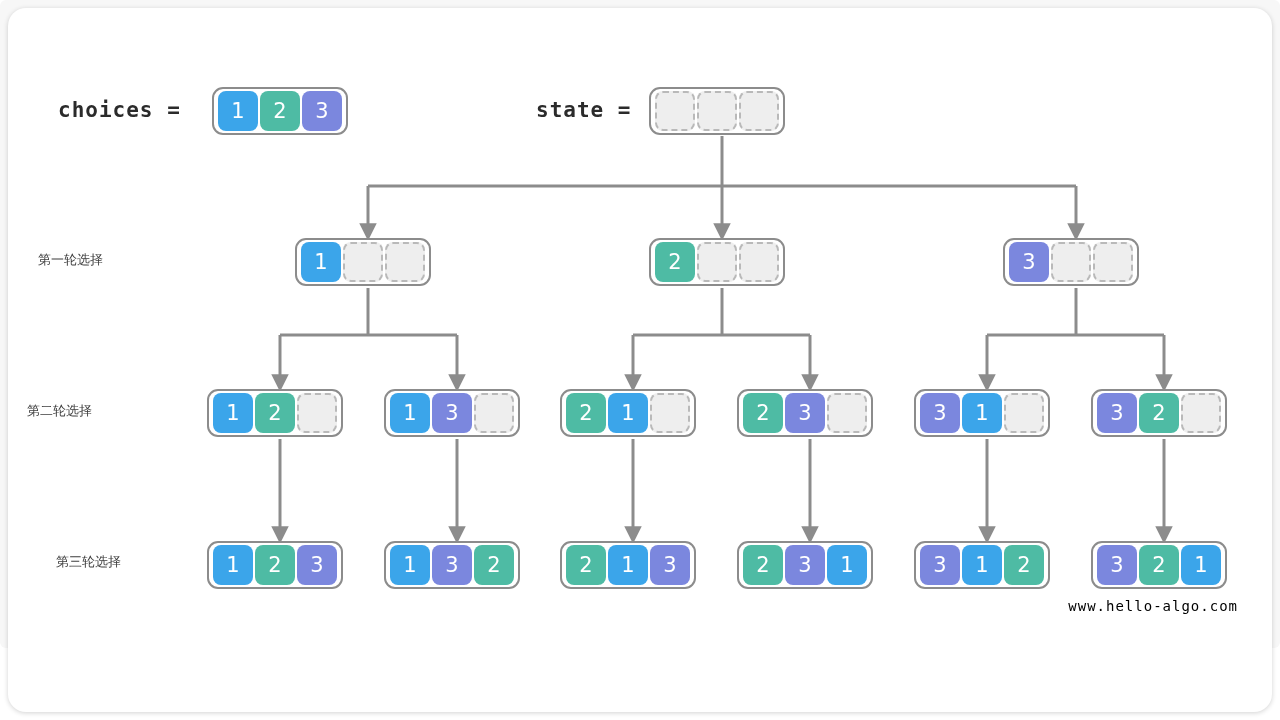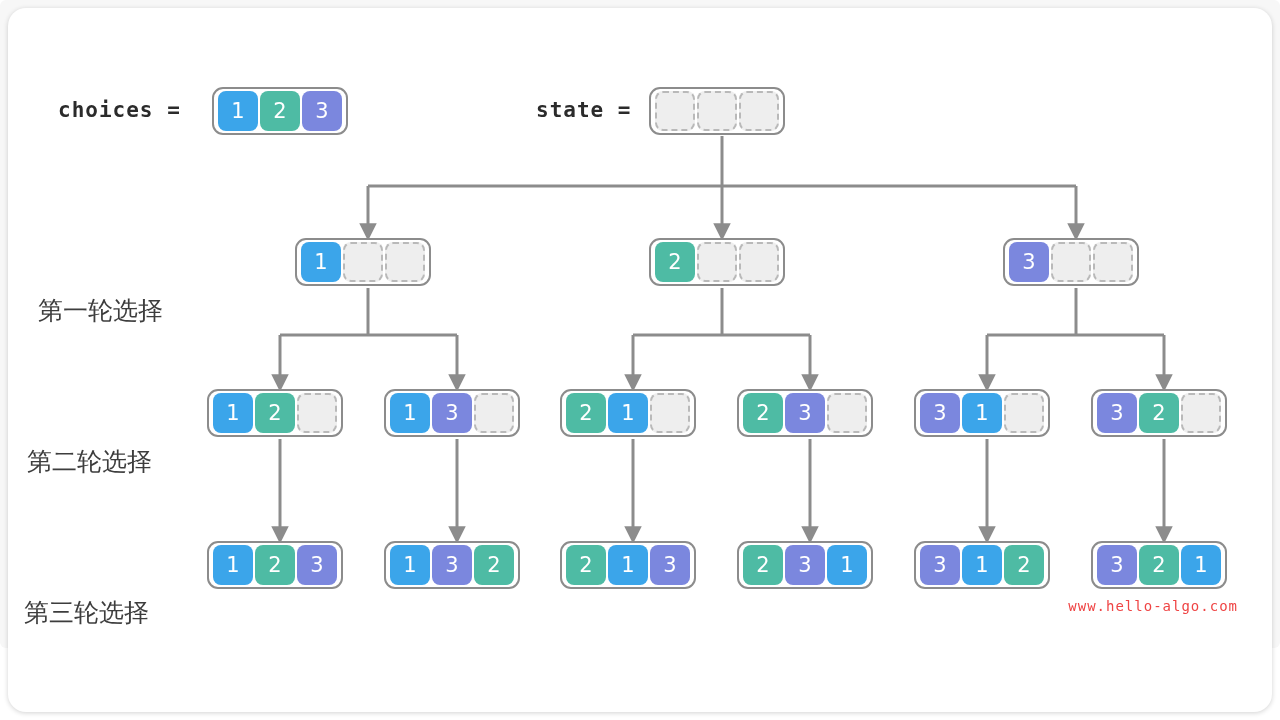--- a/index.html
+++ b/index.html
@@ -48,32 +48,31 @@
     font-family: "DejaVu Sans Mono", "Liberation Mono", monospace;
     font-weight: bold;
     font-size: 21px;
     color: #2b2b2b;
     letter-spacing: 1px;
     white-space: nowrap;
   }
   .row-label {
     position: absolute;
     font-family: "DejaVu Sans", "Liberation Sans", sans-serif;
-    font-size: 25px;
+    font-size: 13px;
     color: #3d3d3d;
     white-space: nowrap;
-    margin-top: 43px;
   }
   #watermark {
     position: absolute;
     right: 42px;
     bottom: 34px;
     font-family: "DejaVu Sans Mono", "Liberation Mono", monospace;
     font-size: 14px;
-    color: #ef4444;
+    color: #000000;
     letter-spacing: 1px;
     white-space: nowrap;
   }
 
   
   .node {
     position: absolute;
     display: flex;
     flex-direction: row;
     align-items: center;
@@ -159,21 +158,21 @@
 
   <div class="mono-label" style="left:536px; top:98px;">state =</div>
   <div class="node" id="state-node" style="left:649px; top:87px;">
       <div class="cell empty"></div>
       <div class="cell empty"></div>
       <div class="cell empty"></div>
     </div>
 
   <div class="row-label" style="left:38px; top:251px;">第一轮选择</div>
   <div class="row-label" style="left:27px; top:402px;">第二轮选择</div>
-  <div class="row-label" style="left:24px; top:553px;">第三轮选择</div>
+  <div class="row-label" style="left:56px; top:553px;">第三轮选择</div>
 
   <div class="node lvl1" style="left:295px; top:238px;">
       <div class="cell v1">1</div>
       <div class="cell empty"></div>
       <div class="cell empty"></div>
     </div>
   <div class="node lvl1" style="left:649px; top:238px;">
       <div class="cell v2">2</div>
       <div class="cell empty"></div>
       <div class="cell empty"></div>

